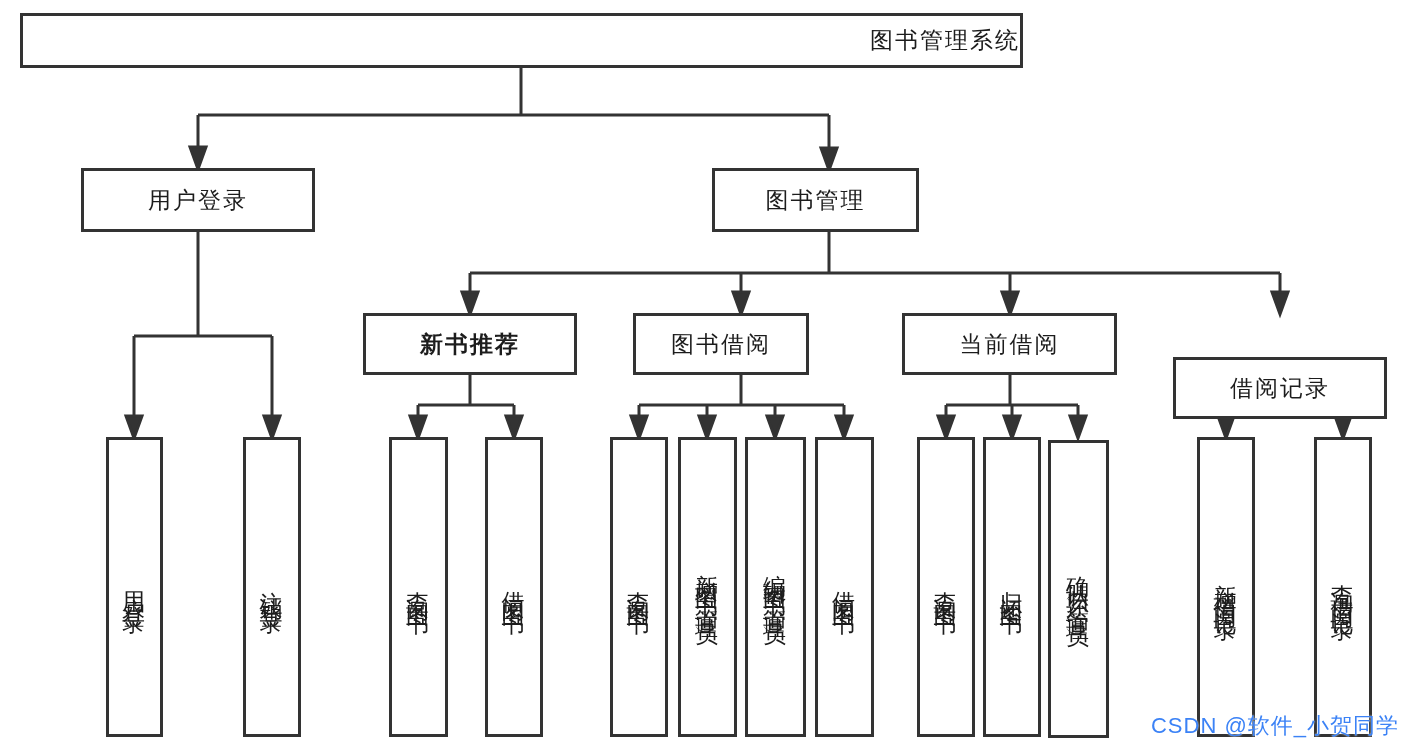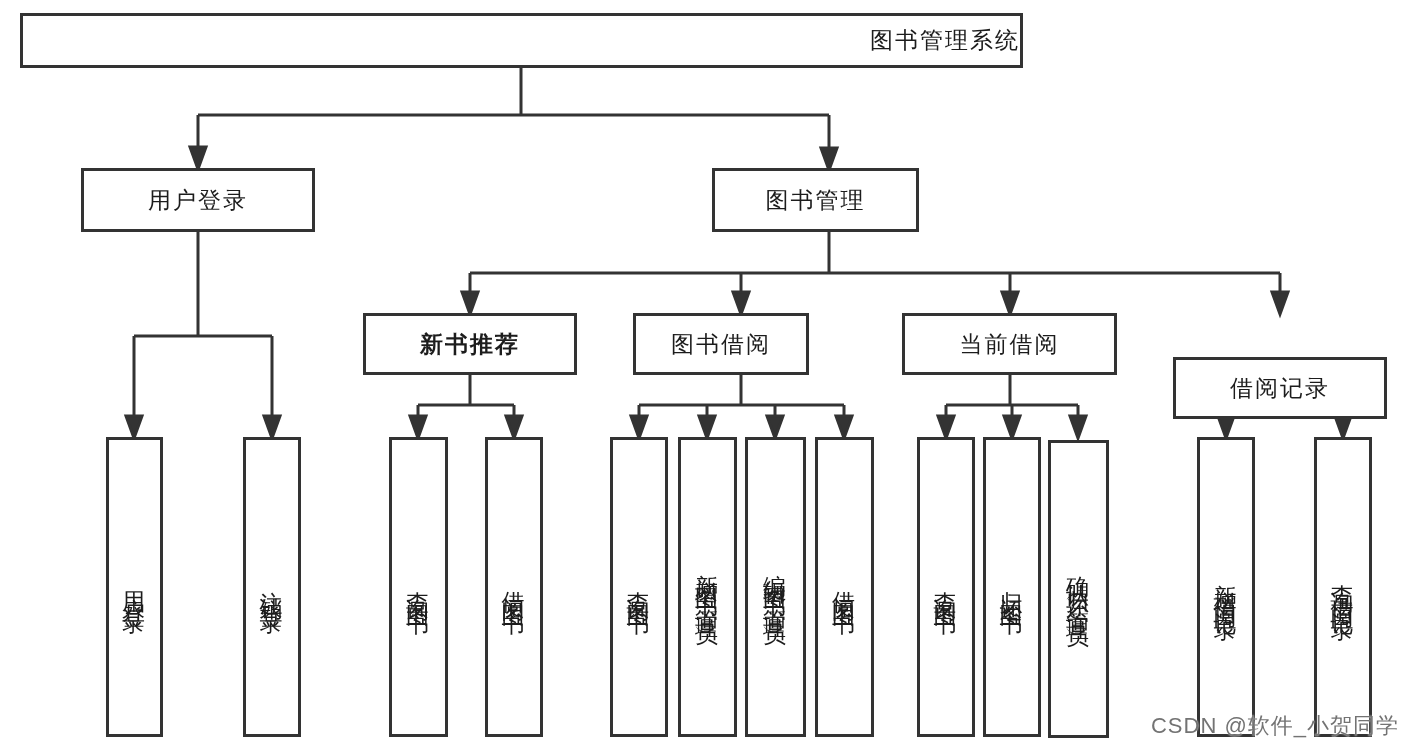--- a/index.html
+++ b/index.html
@@ -25,21 +25,21 @@
     text-orientation:mixed;
     font-size:23px;
     letter-spacing:7px;
     white-space:nowrap;
   }
   .root{font-size:23px;}
   #watermark{
     position:absolute;
     right:6px;bottom:6px;
     font-size:22px;
-    color:#737373;
+    color:#3b82f6;
     letter-spacing:1px;
     text-shadow:0 0 2px #ffffff;
     margin-left:31px;
   }
 </style>
 </head>
 <body>
 
 <div id="canvas">
 

